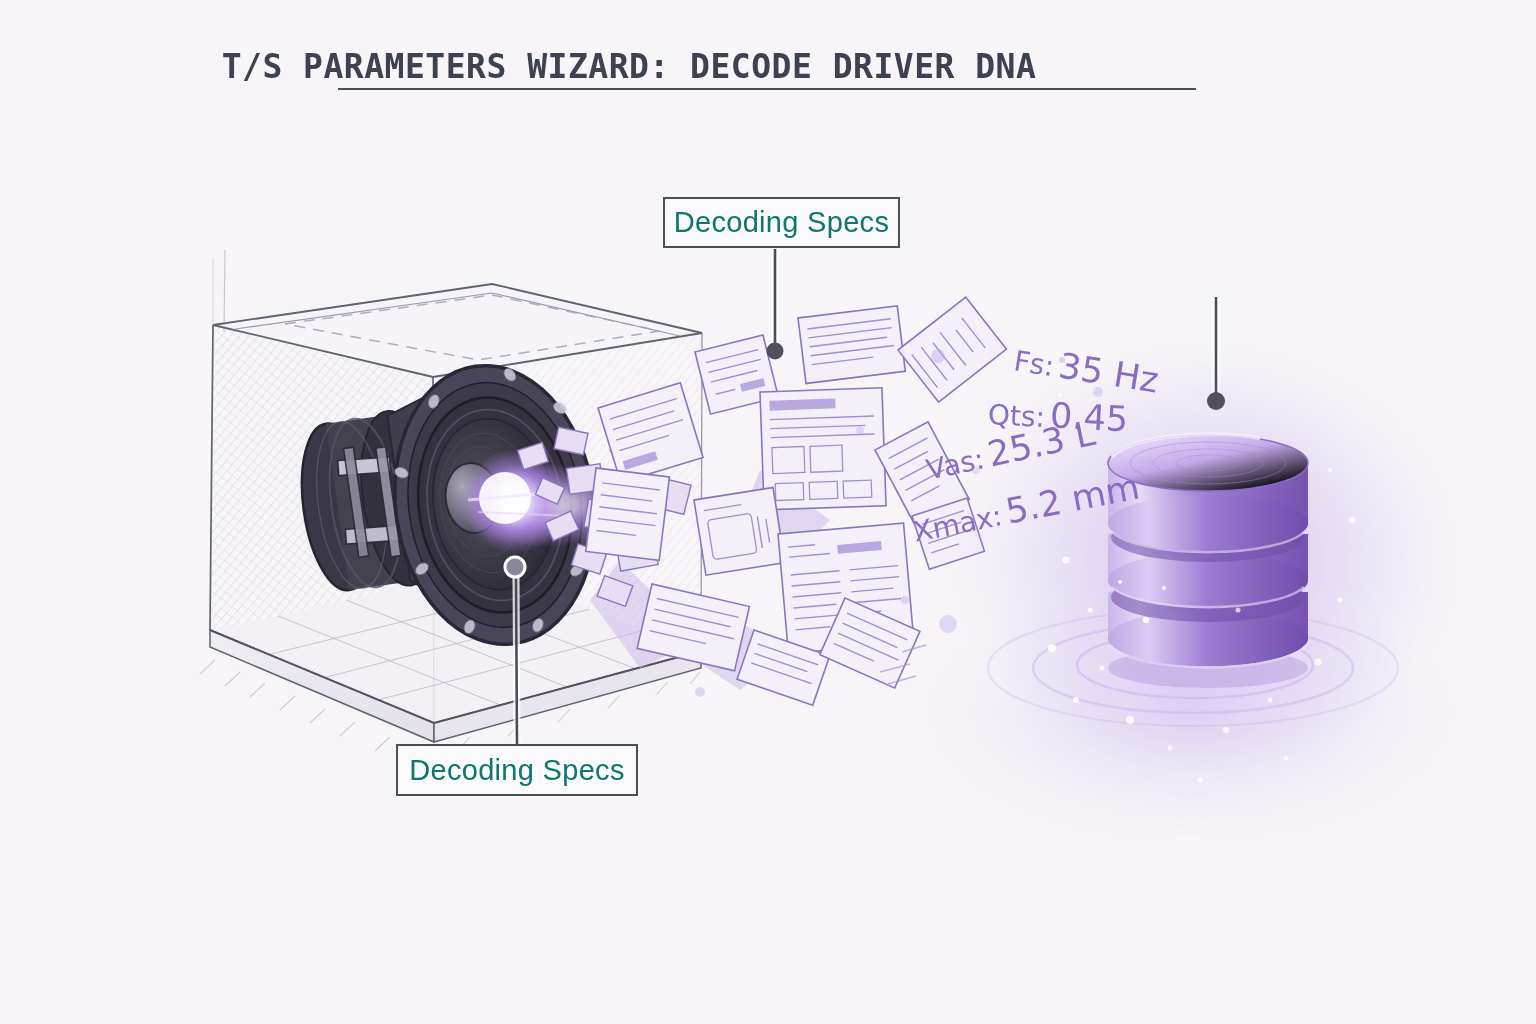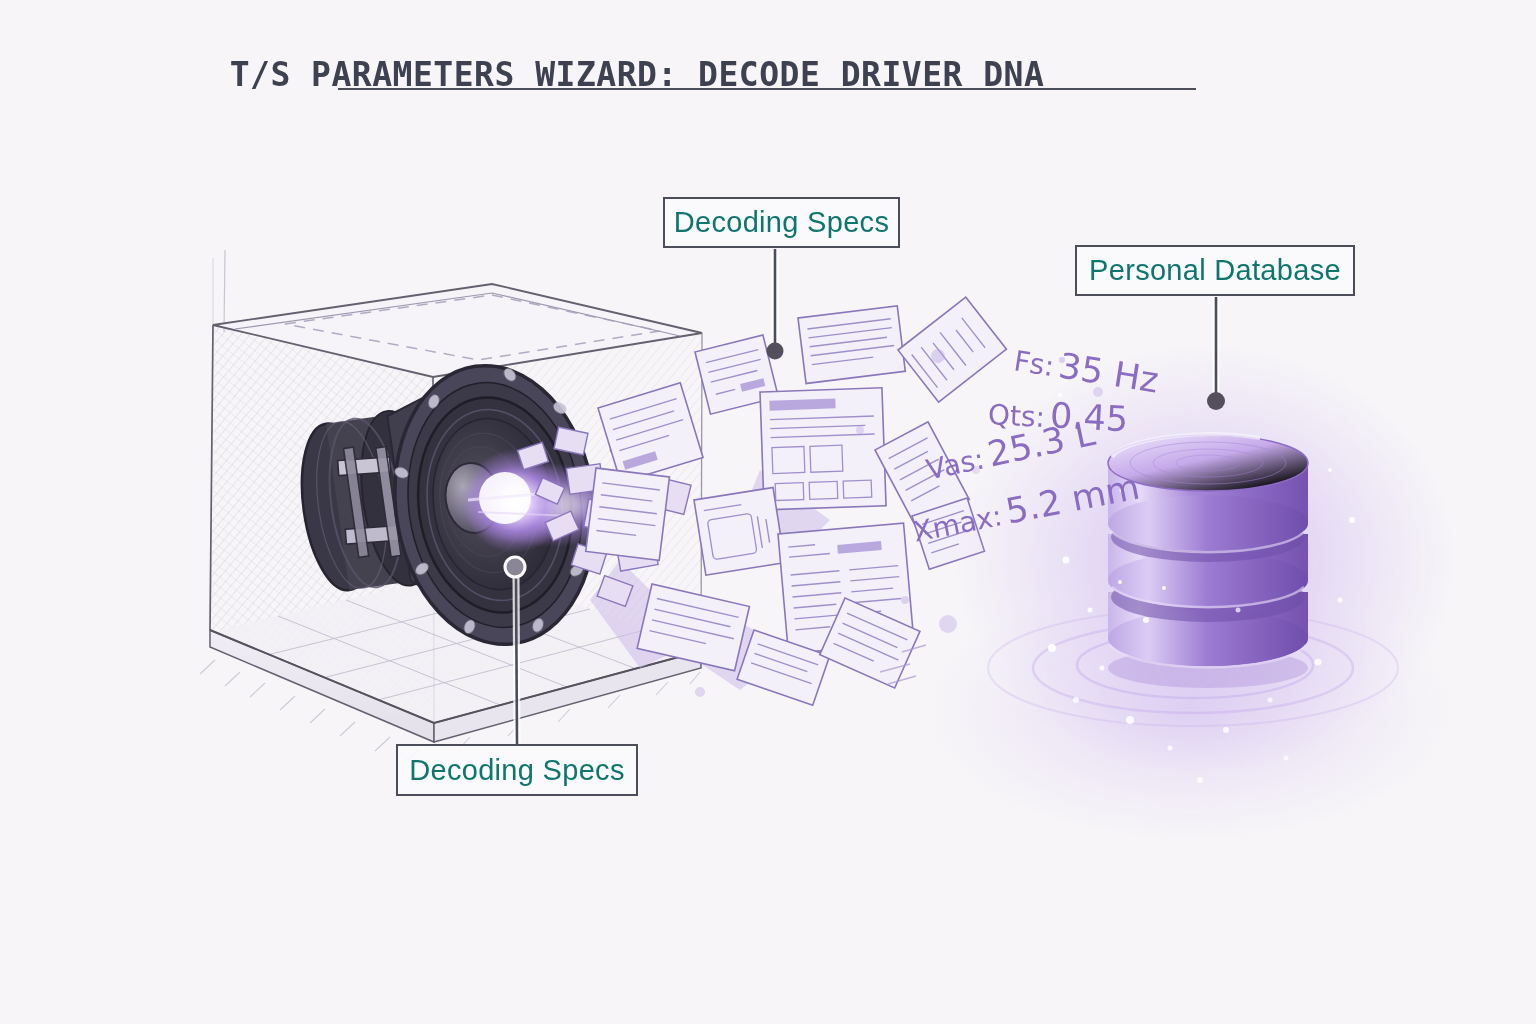--- a/index.html
+++ b/index.html
@@ -3,21 +3,21 @@
 <meta charset="utf-8">
 <style>
   html,body{margin:0;padding:0;background:#e9e7ec;}
   .stage{
     position:relative;width:1536px;height:1024px;overflow:hidden;
     background:#f7f5f8;
     font-family:"Liberation Sans", sans-serif;
   }
   .art{position:absolute;left:0;top:0;}
   .page-title{
-    position:absolute;left:0;top:42px;width:1248px;margin:13px;
+    position:absolute;left:0;top:42px;width:1248px;margin:5px;
     text-align:center;
     font-family:"DejaVu Sans Mono","Liberation Mono",monospace;
     font-size:33px;font-weight:600;letter-spacing:0.5px;
     color:#3d4150;
   }
   .title-underline{
     position:absolute;left:338px;top:88px;width:858px;height:2px;
     background:#4b4e5a;
   }
   .callout{
@@ -388,23 +388,20 @@
     </g>
   </g>
 </svg>
 
 <h1 class="page-title">T/S PARAMETERS WIZARD: DECODE DRIVER DNA</h1>
 <div class="title-underline"></div>
 
 <div class="callout co-top">
   <span>Decoding Specs</span>
 </div>
-<div class="callout co-db">
-  <span>Personal Database</span>
-</div>
 <div class="callout co-bottom">
   <span>Decoding Specs</span>
 </div>
 
 <div class="param p-fs">
   <span class="plabel">Fs:</span>
   <span class="pvalue">35 Hz</span>
 </div>
 <div class="param p-qts">
   <span class="plabel">Qts:</span>

